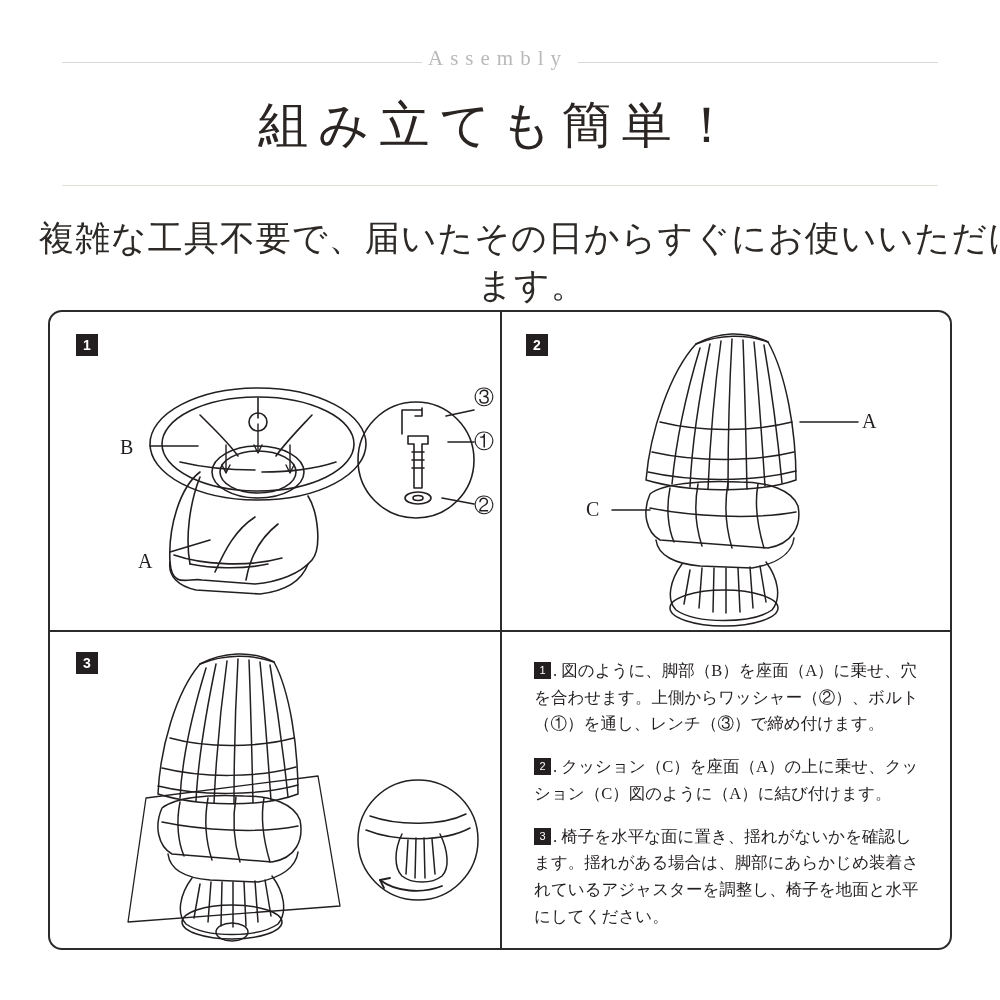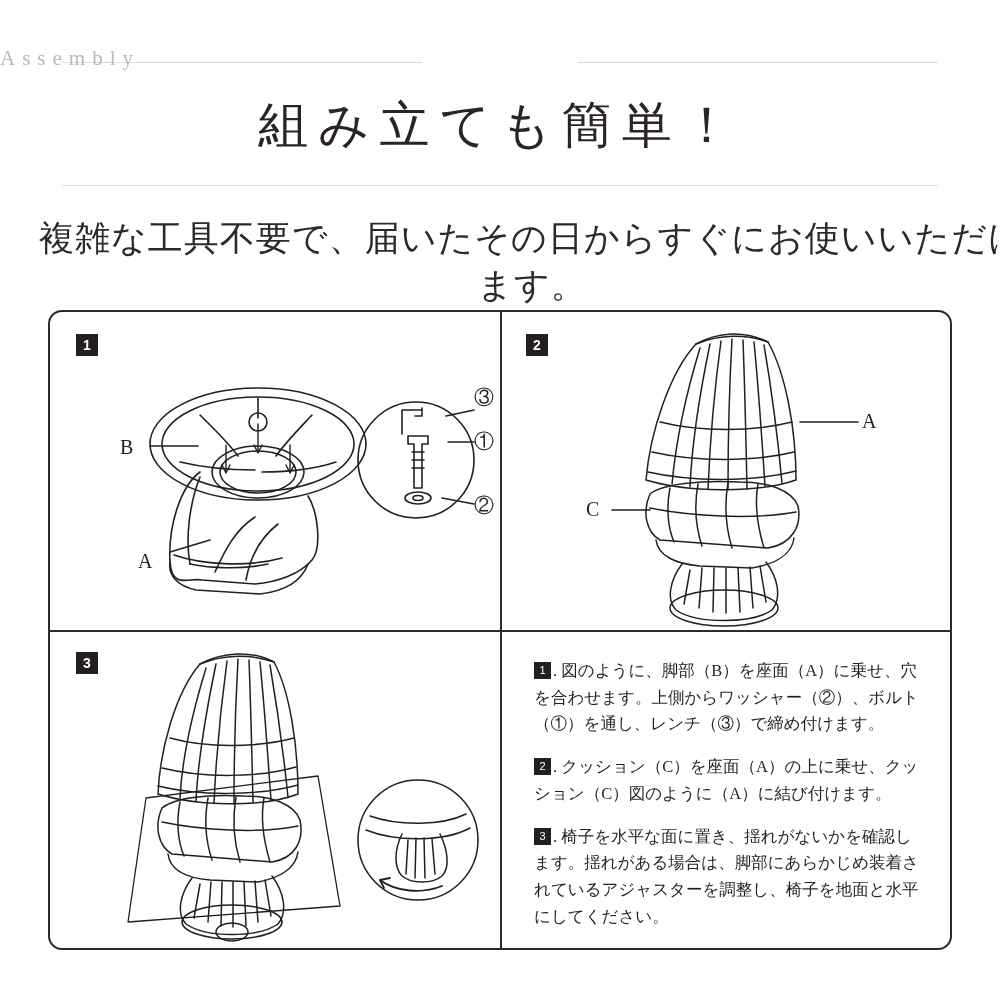--- a/index.html
+++ b/index.html
@@ -9,20 +9,21 @@
     font-family:"Liberation Sans","DejaVu Sans",sans-serif;
     color:#231f20;
     overflow:hidden;
     position:relative;
   }
   .page{position:relative;width:1000px;height:1000px;}
 
   
   .eyebrow{
     position:absolute;top:46px;left:0;width:996px;
+    text-align:center;
     font-size:21px;letter-spacing:7px;color:#b9b9b9;
     font-family:"Liberation Serif","DejaVu Serif",serif;
   }
   .rule-left,.rule-right{
     position:absolute;top:62px;height:1px;background:#ddd9d4;
   }
   .rule-left{left:62px;width:360px;}
   .rule-right{right:62px;width:360px;}
 
   .headline{

